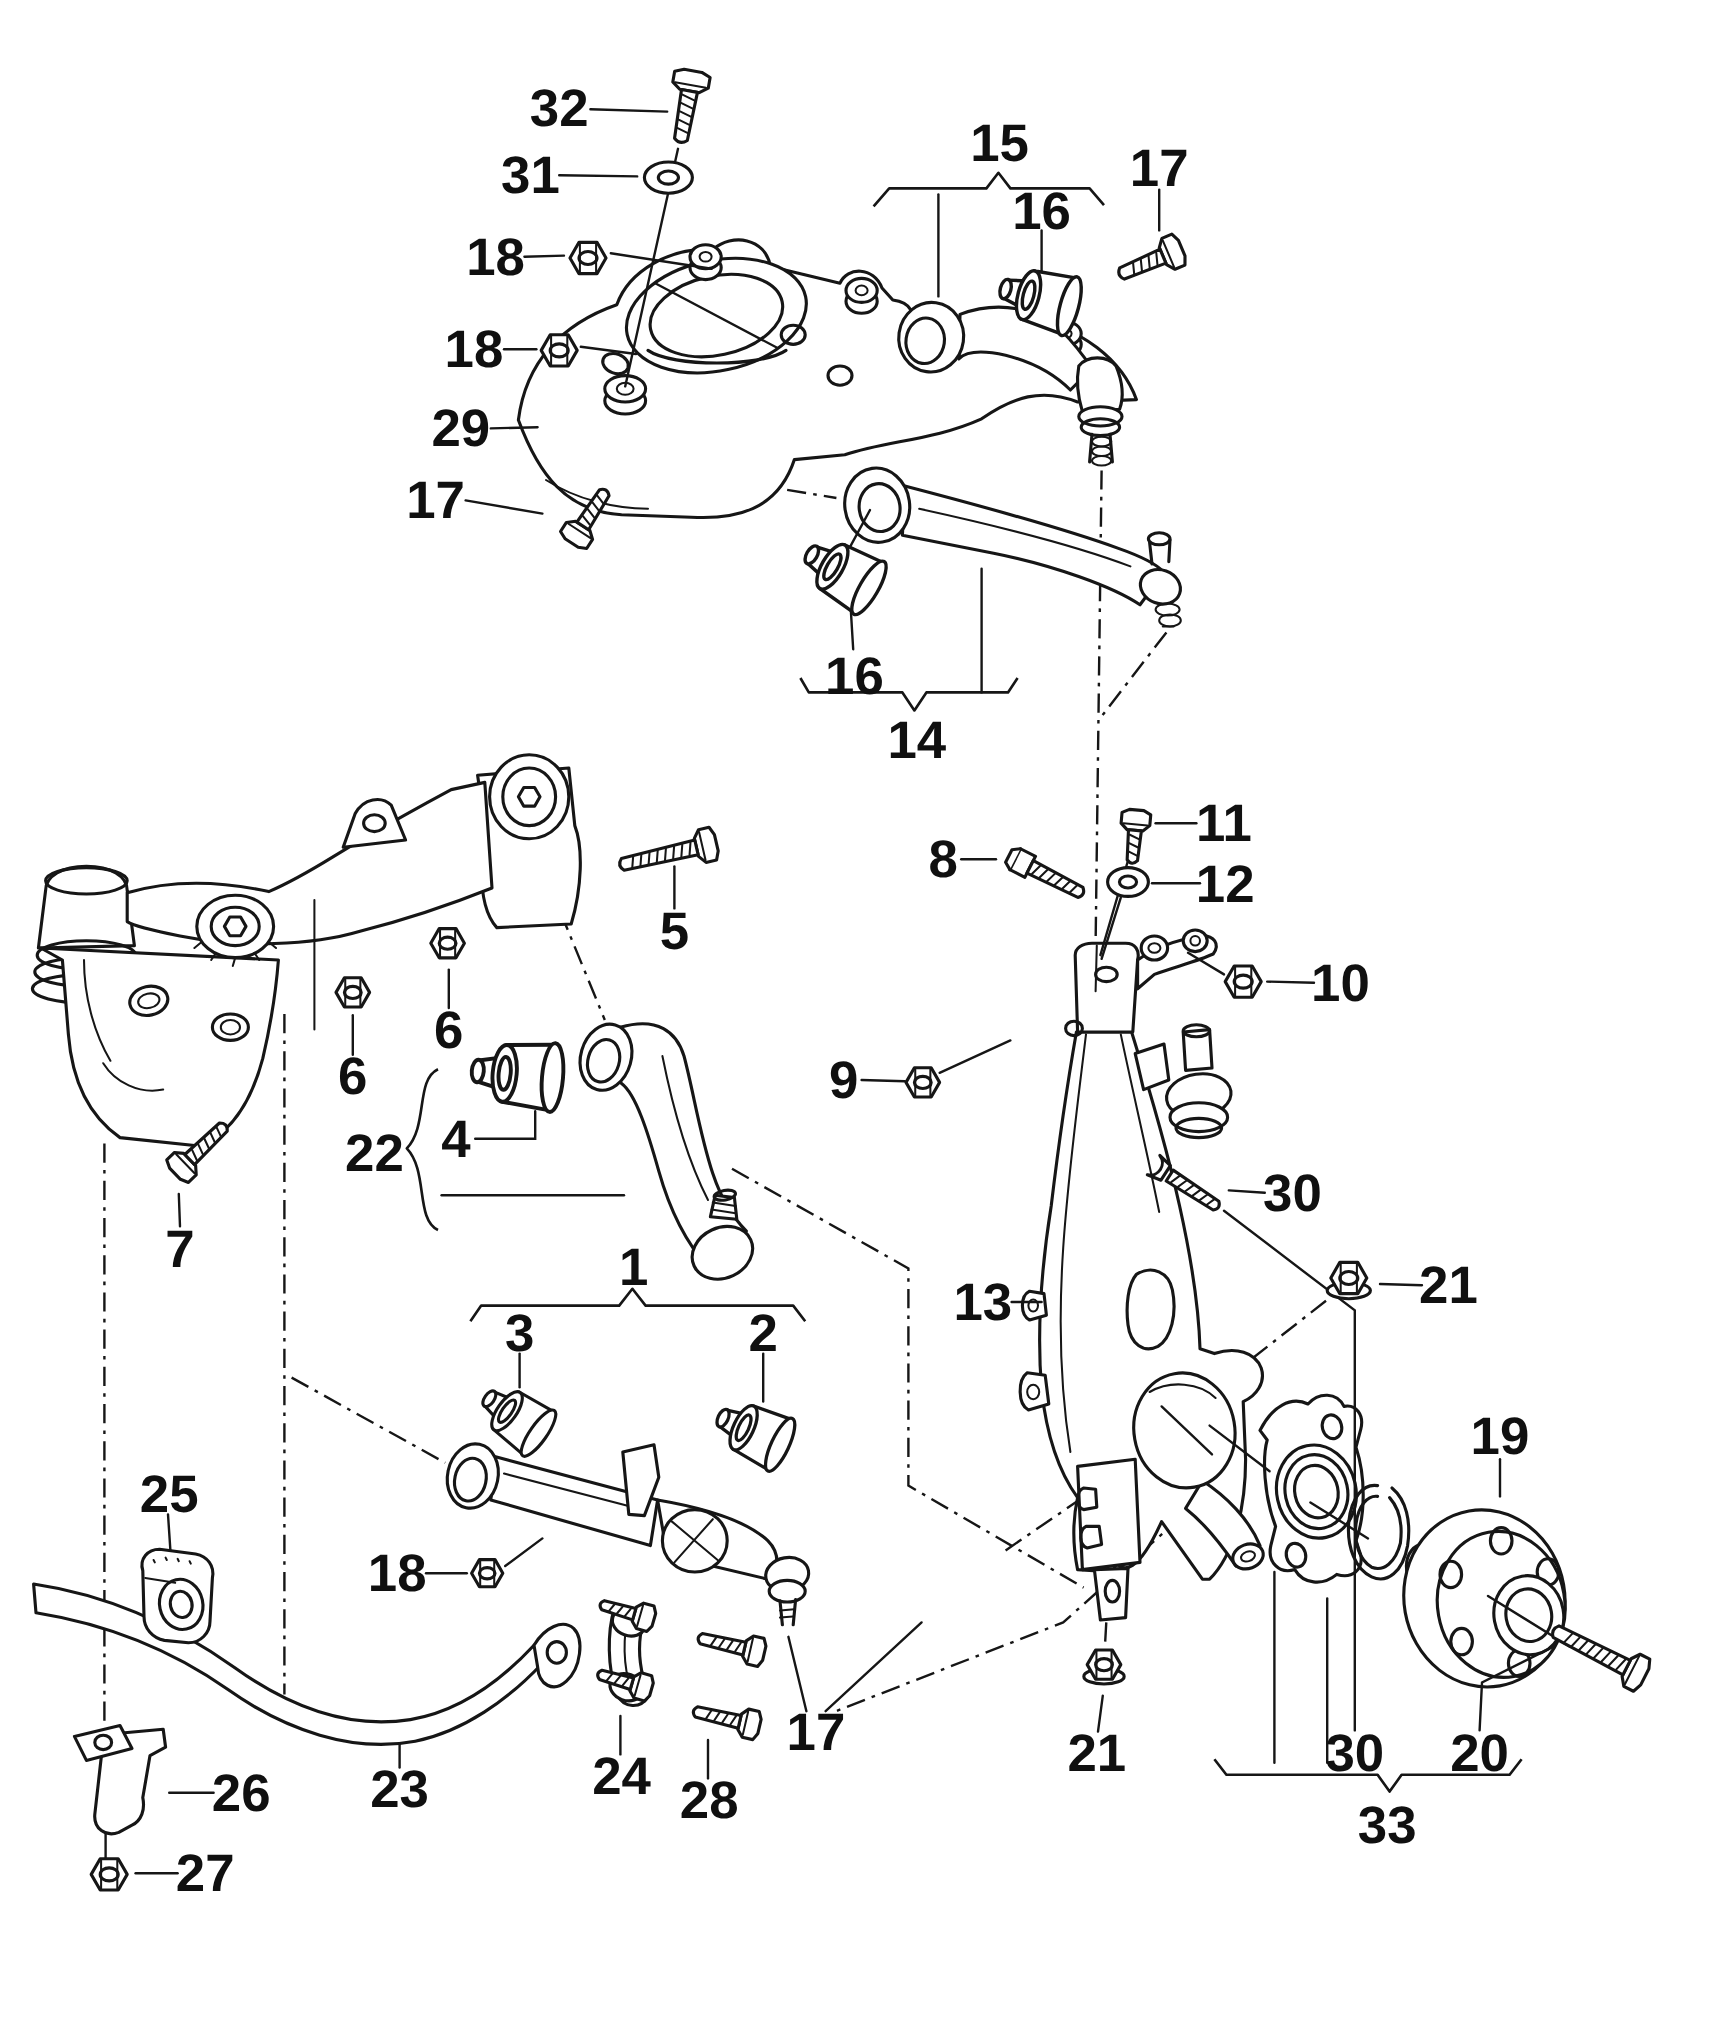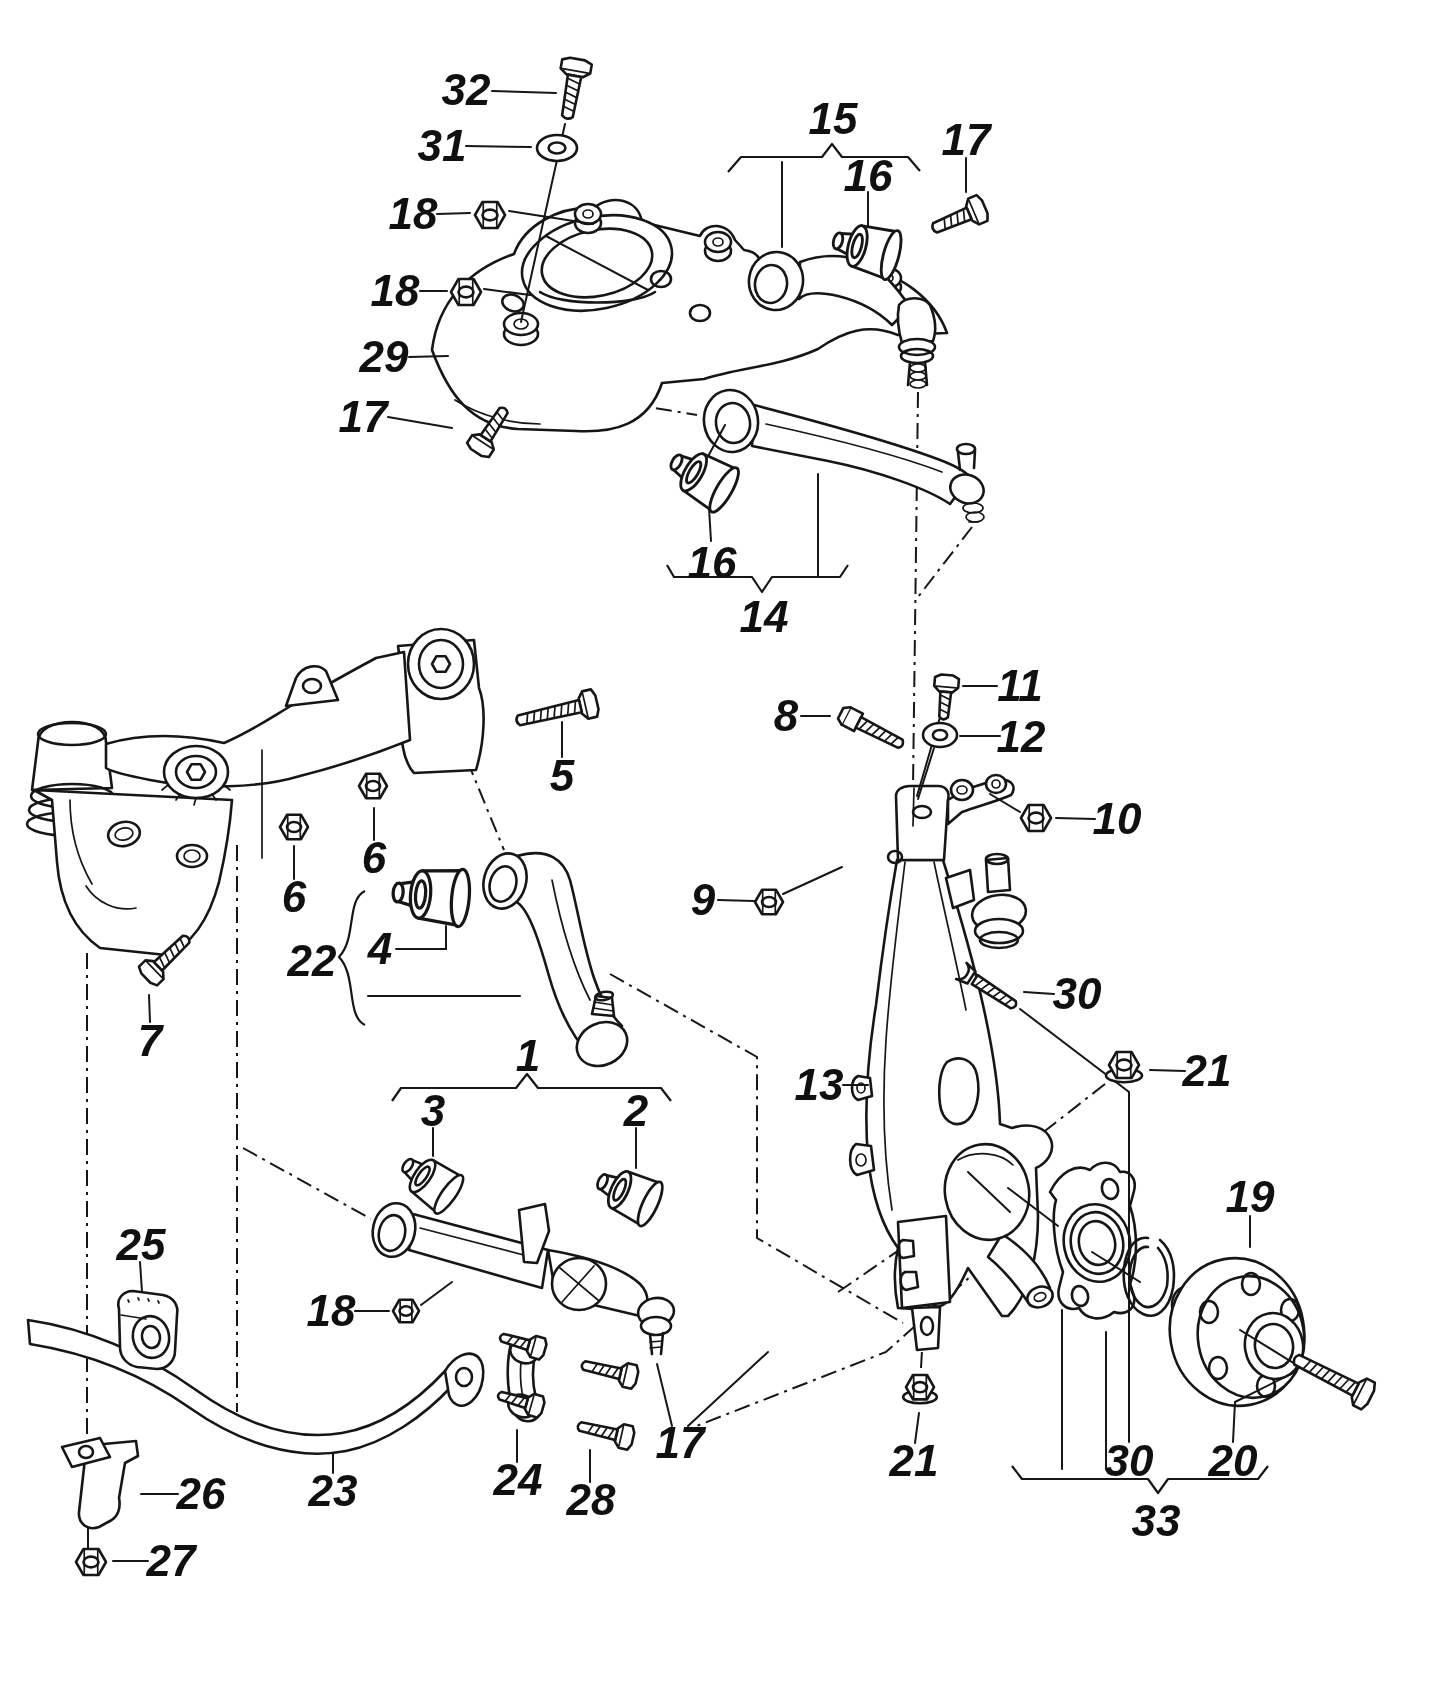--- a/index.html
+++ b/index.html
@@ -1,16 +1,16 @@
 <!DOCTYPE html>
 <html><head>
 <meta charset="utf-8">
 <style>
   html,body{margin:0;padding:0;background:#fff;}
-  .stage{position:relative;width:1445px;height:1686px;background:#ffffff;font-style:italic;}
+  .stage{position:relative;width:1445px;height:1686px;background:#ffffff;}
   svg{display:block}
   .part{fill:#ffffff;stroke:#161616;stroke-width:2.6;stroke-linejoin:round;stroke-linecap:round}
   .line{fill:none;stroke:#161616;stroke-width:2.6;stroke-linejoin:round;stroke-linecap:round}
   .detail{fill:none;stroke:#161616;stroke-width:1.7;stroke-linecap:round}
   .leader{fill:none;stroke:#161616;stroke-width:2;stroke-linecap:round}
   .dash{fill:none;stroke:#161616;stroke-width:2;stroke-dasharray:16 6 3 6}
   .bracket{fill:none;stroke:#161616;stroke-width:2.2;stroke-linejoin:round}
   text.plabel{font-family:"Liberation Sans",sans-serif;font-weight:700;font-size:44px;fill:#101010;text-anchor:middle}
 </style>
 </head>

